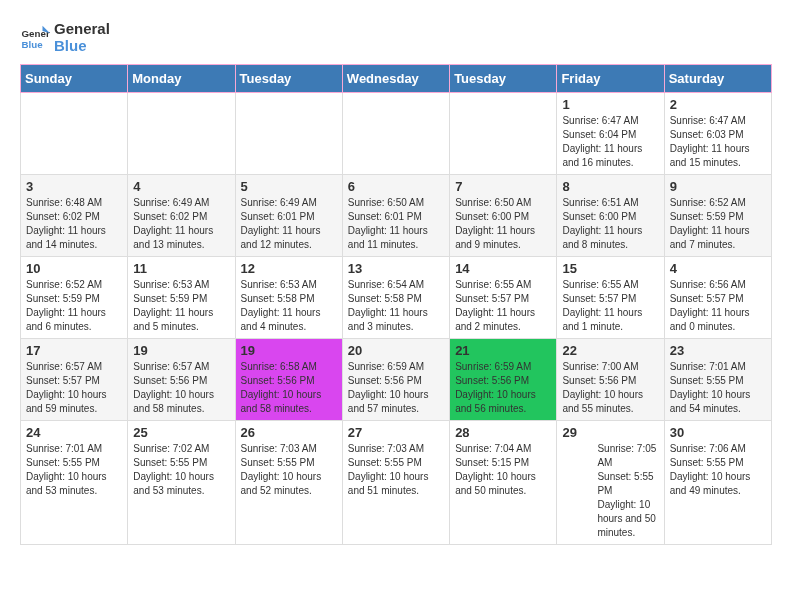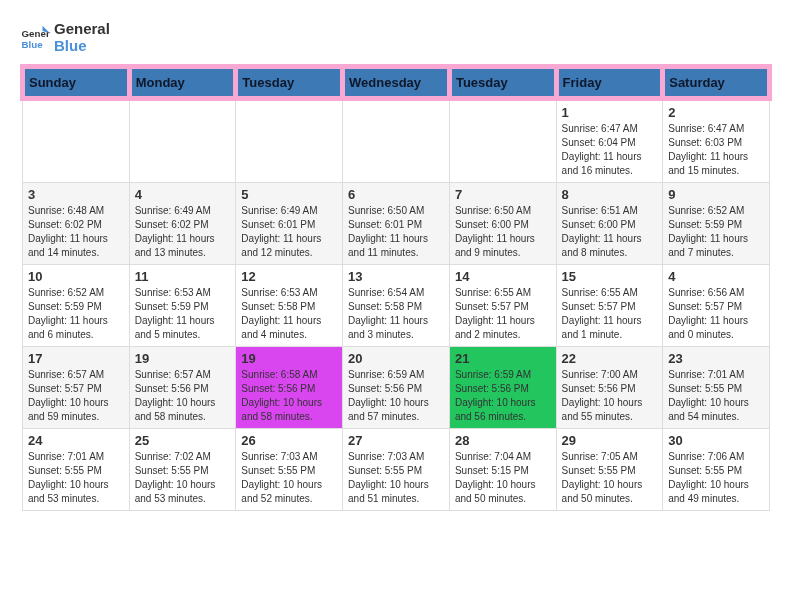--- a/index.html
+++ b/index.html
@@ -37,26 +37,26 @@
       font-size: 16px;
       color: #555;
     }
     .calendar {
       width: 100%;
       border-collapse: collapse;
       border: 1px solid #ccc;
     }
     .calendar th {
       background-color: #3d7ab5;
-      color: #0f172a;
+      color: #ffffff;
       font-size: 13px;
       font-weight: bold;
       padding: 6px 4px;
       text-align: left;
-      border: 5px solid #f9a8d4;
+      border: 1px solid #f9a8d4;
     }
     .calendar td {
       vertical-align: top;
       border: 1px solid #ddd;
       padding: 4px 5px;
       font-size: 10.5px;
       color: #333;
       background: #fff;
       width: 107px;
       min-height: 90px;
@@ -292,21 +292,21 @@
 Daylight: 10 hours and 51 minutes.</div>
         </td>
         <td>
           <span class="day-num">28</span>
           <div class="day-info" style="white-space: pre-line;">Sunrise: 7:04 AM
 Sunset: 5:15 PM
 Daylight: 10 hours and 50 minutes.</div>
         </td>
         <td>
           <span class="day-num">29</span>
-          <div class="day-info" style="white-space: pre-line;">Sunrise: 7:05 AM
+          <div class="day-info" style="white-space: pre-line; margin-left: 35px;">Sunrise: 7:05 AM
 Sunset: 5:55 PM
 Daylight: 10 hours and 50 minutes.</div>
         </td>
         <td>
           <span class="day-num">30</span>
           <div class="day-info" style="white-space: pre-line;">Sunrise: 7:06 AM
 Sunset: 5:55 PM
 Daylight: 10 hours and 49 minutes.</div>
         </td>
       </tr>

